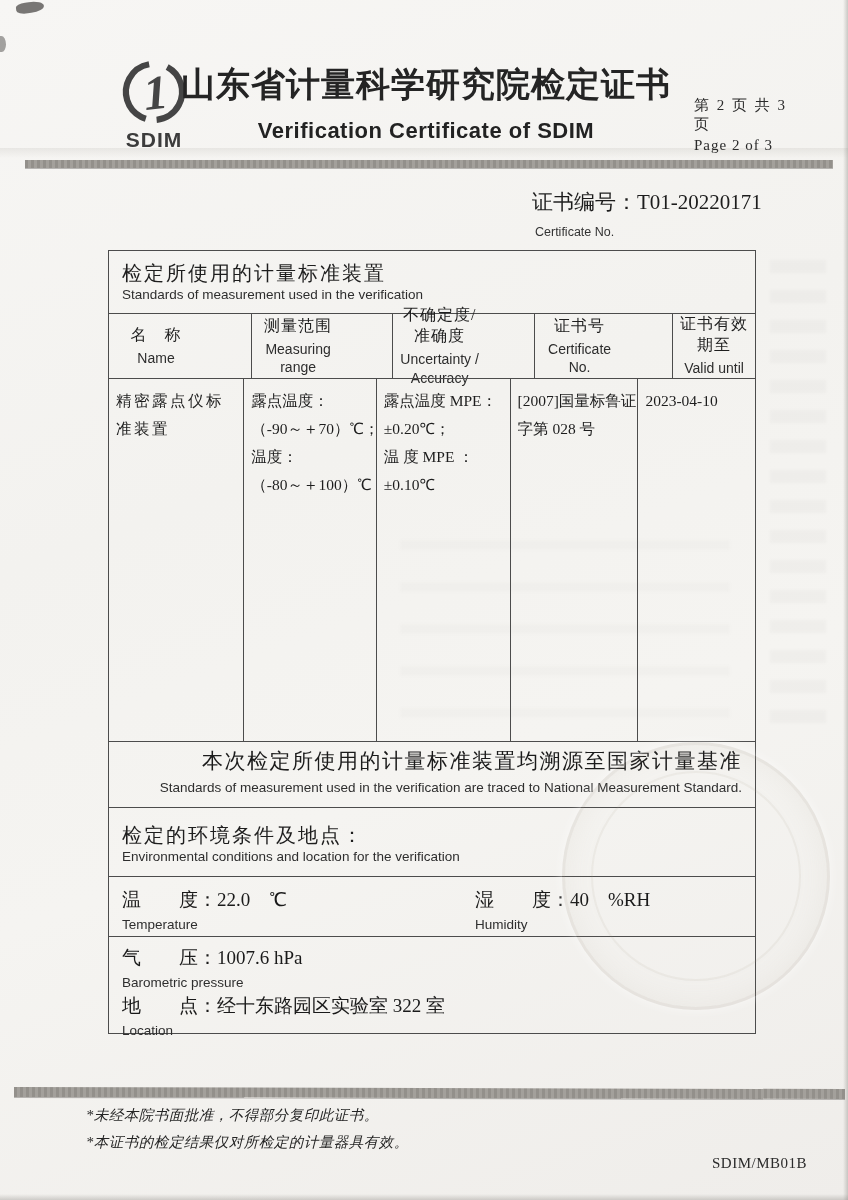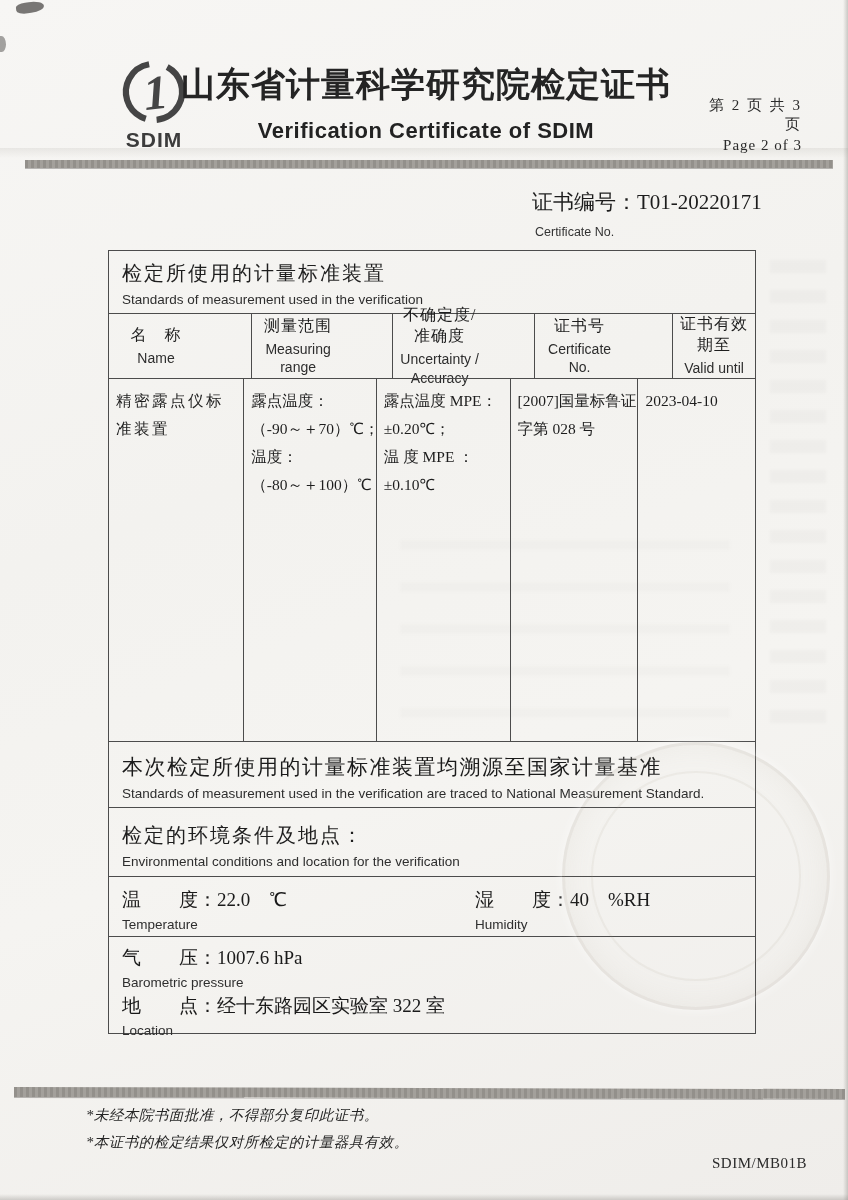--- a/index.html
+++ b/index.html
@@ -26,47 +26,47 @@
 
   
   .logo { position:absolute; left:102px; top:56px; width:104px; height:96px; text-align:center; }
   .logo svg { display:block; margin:0 auto; }
   .logo-text { font-family:"Liberation Sans", sans-serif; font-weight:bold; font-size:21px;
     letter-spacing:1px; color:#3c3c3c; margin-top:-6px; }
   .titles { position:absolute; left:176px; top:62px; width:500px; text-align:center; }
   .title-zh { font-size:34px; font-weight:bold; letter-spacing:1px; color:#242424; }
   .title-en { font-family:"Liberation Sans", sans-serif; font-weight:bold; font-size:22px;
     color:#222; margin-top:10px; letter-spacing:.5px; }
-  .pageinfo { position:absolute; left:694px; top:96px; width:108px; text-align:right;
+  .pageinfo { position:absolute; left:694px; top:96px; width:108px; text-align:left;
     color:#2b2b2b; }
   .page-zh { font-size:15px; letter-spacing:2px; }
   .page-en { font-size:15px; margin-top:3px; letter-spacing:1px; }
 
   .bar { position:absolute; background:repeating-linear-gradient(90deg,#93908b 0 3px,#a3a09b 3px 6px);
     box-shadow:0 1px 0 rgba(90,88,84,.4); }
   .bar-top { left:25px; top:160px; width:808px; height:8px; }
   .bar-bottom { left:14px; top:1088px; width:831px; height:10px; transform:rotate(.15deg); }
 
   .certno { position:absolute; left:512px; top:188px;margin-left:20px; }
   .certno-line { font-size:21px; color:#1c1c1c; white-space:pre; }
   .certno-en { font-family:"Liberation Sans", sans-serif; font-size:12.5px; color:#333; margin-top:9px; margin-left:3px; }
 
   
   .vtable { position:absolute; left:108px; top:250px; width:648px; border:1px solid #4c4c4c; background:rgba(255,255,255,0.0); }
   .t-row { position:relative; border-top:1px solid #4c4c4c; }
   .t-row:first-child { border-top:none; }
   .r-section { height:62px; padding:9px 13px 0; }
   .r-head { height:65px; display:flex;gap:48px; }
   .r-data { height:363px; display:flex; }
-  .r-trace { height:66px; padding:11px 13px 0; }
+  .r-trace { height:66px; padding:5px 13px 0;text-align:right; }
   .r-env { height:69px; padding:14px 13px 0; }
   .r-th { height:60px;text-decoration:underline; }
   .r-pl { height:97px; }
   .sec-zh { font-size:20px; letter-spacing:2px; color:#1e1e1e; }
-  .sec-en { font-family:"Liberation Sans", sans-serif; font-size:13.5px; color:#2e2e2e; margin-top:5px; }
+  .sec-en { font-family:"Liberation Sans", sans-serif; font-size:13.5px; color:#2e2e2e; }
   .trace-zh { font-size:21px; letter-spacing:1.5px; color:#1b1b1b; }
   .trace-en { font-family:"Liberation Sans", sans-serif; font-size:13.5px; color:#2e2e2e; margin-top:5px; }
 
   .t-cell { border-left:1px solid #4c4c4c; height:100%; }
   .t-cell:first-child { border-left:none; }
   .c0{width:20.8%;} .c1{width:20.5%;} .c2{width:20.7%;} .c3{width:19.8%;} .c4{width:18.2%;}
   .r-head .t-cell { display:flex; flex-direction:column; align-items:center; justify-content:center;
     text-align:center; padding:2px 4px; }
   .head-zh { font-size:16px; letter-spacing:1px; color:#1e1e1e; }
   .head-en { font-family:"Liberation Sans", sans-serif; font-size:14px; color:#2d2d2d; line-height:1.3; margin-top:3px; }

